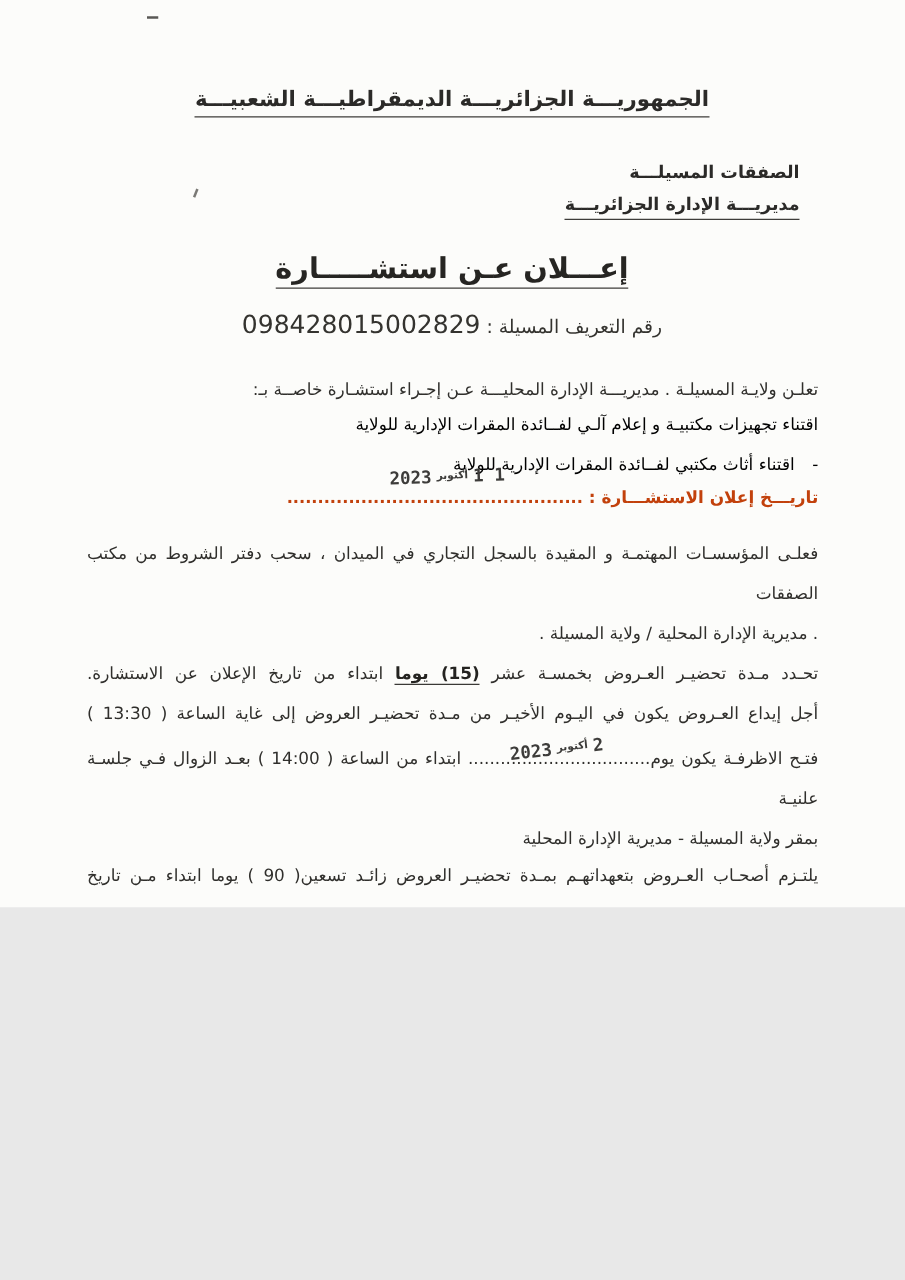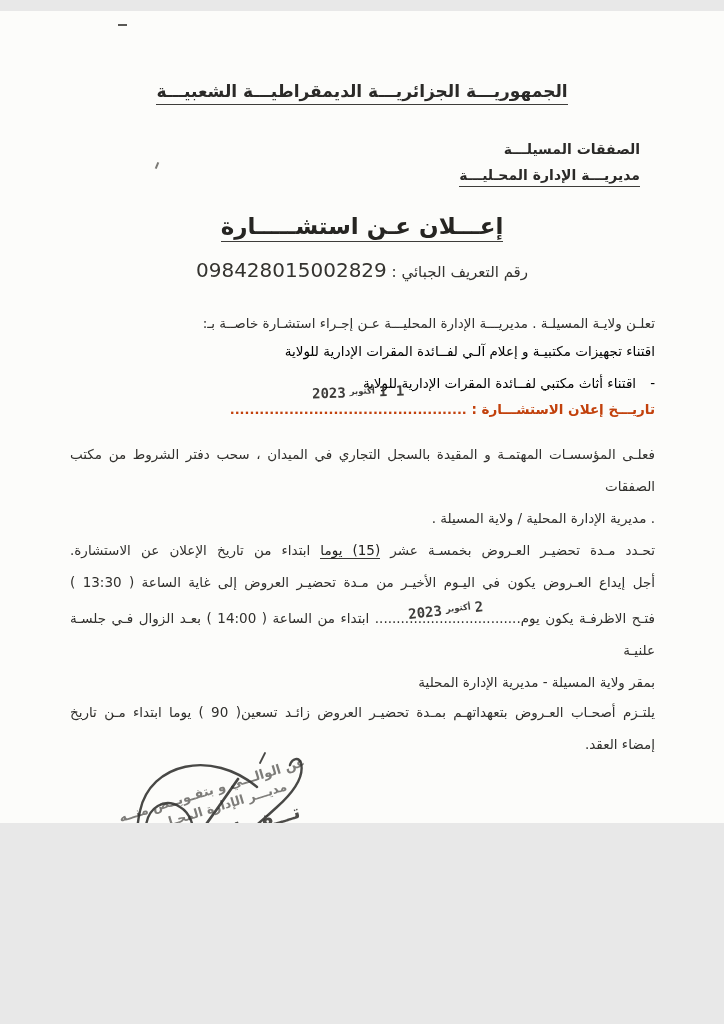--- a/index.html
+++ b/index.html
@@ -1,17 +1,17 @@
 <!DOCTYPE html>
 <html lang="ar"><head>
 <meta charset="utf-8">
 <style>
   html,body{margin:0;padding:0;background:#e8e8e8;}
   .page{
-    position:relative;width:724px;height:812px;margin:11px auto;
+    position:relative;width:724px;height:726px;margin:0 auto;
     background:#fcfcfa;overflow:hidden;direction:rtl;
     font-family:"DejaVu Sans",sans-serif;color:#2e2d2b;
   }
   .u{border-bottom:1.6px solid #3e3d3a;padding-bottom:3px;}
   
   .republic{position:absolute;top:70px;left:0;right:0;text-align:center;
     font-size:17px;font-weight:bold;letter-spacing:.5px;color:#2b2a28;}
   .agency{position:absolute;top:125px;right:84px;text-align:right;
     font-size:14px;font-weight:bold;line-height:26px;color:#2b2a28;}
   
@@ -25,21 +25,21 @@
     font-size:13.5px;line-height:32px;color:#302f2c;}
   .rl{text-align:right;}
   .jl{text-align:justify;text-align-last:justify;}
   .subject{font-weight:normal;color:#000000;}
   .subject.main{padding-left:22px;margin-top:-4px;}
   .subject.item{padding-left:70px;}
   .subject.item .dash{margin-left:14px;}
   .date-line{font-weight:bold;margin-top:-6px;color:#c2410c;}
   .date-line .dots{letter-spacing:1.5px;font-size:13px;}
   .institutions{margin-top:12px;}
-  .bold-u{font-weight:normal;border-bottom:1.5px solid #3a3936;color:#242320;}
+  .bold-u{font-weight:bold;border-bottom:1.5px solid #3a3936;color:#242320;}
   .opening{margin-top:4px;}
   .opening .dots{letter-spacing:1px;}
   .commitment{margin-top:-2px;}
   
   .stamp{position:absolute;font-family:"DejaVu Sans Mono",monospace;
     font-weight:bold;color:#3d3c3a;white-space:nowrap;}
   .stamp .d,.stamp .y{font-size:14px;}
   .stamp .m{font-size:8.5px;margin:0 4px;vertical-align:3px;font-family:"DejaVu Sans",sans-serif;}
   .stamp1{left:312px;top:371px;transform:rotate(-2deg);}
   .stamp2{left:408px;top:589px;transform:rotate(-6deg);}
@@ -66,30 +66,30 @@
   <div class="art-dash"></div>
   <div class="art-tick"></div>
 
   <div class="republic">
     <span class="u">الجمهوريـــة الجزائريـــة الديمقراطيـــة الشعبيـــة</span>
   </div>
 
   <div class="agency">
     <div>الصفقات المسيلـــة</div>
     <div>
-      <span class="u">مديريـــة الإدارة المحـليـــة</span>
+      <span class="u">مديريـــة الإدارة الجزائريـــة</span>
     </div>
   </div>
 
   <div class="title">
     <span class="u">إعـــلان عـن استشـــــارة</span>
   </div>
 
   <div class="tax">
-    <span>رقم التعريف الجبائي :</span>
+    <span>رقم التعريف المسيلة :</span>
     <span class="num">098428015002829</span>
   </div>
 
   <div class="body">
 
     <div class="rl">تعلـن ولايـة المسيلـة  . مديريـــة الإدارة المحليـــة عـن إجـراء استشـارة خاصــة بـ:</div>
 
     <div class="subject main rl">اقتناء تجهيزات مكتبيـة و إعلام آلـي لفــائدة المقرات الإدارية للولاية</div>
 
     <div class="subject item rl">

